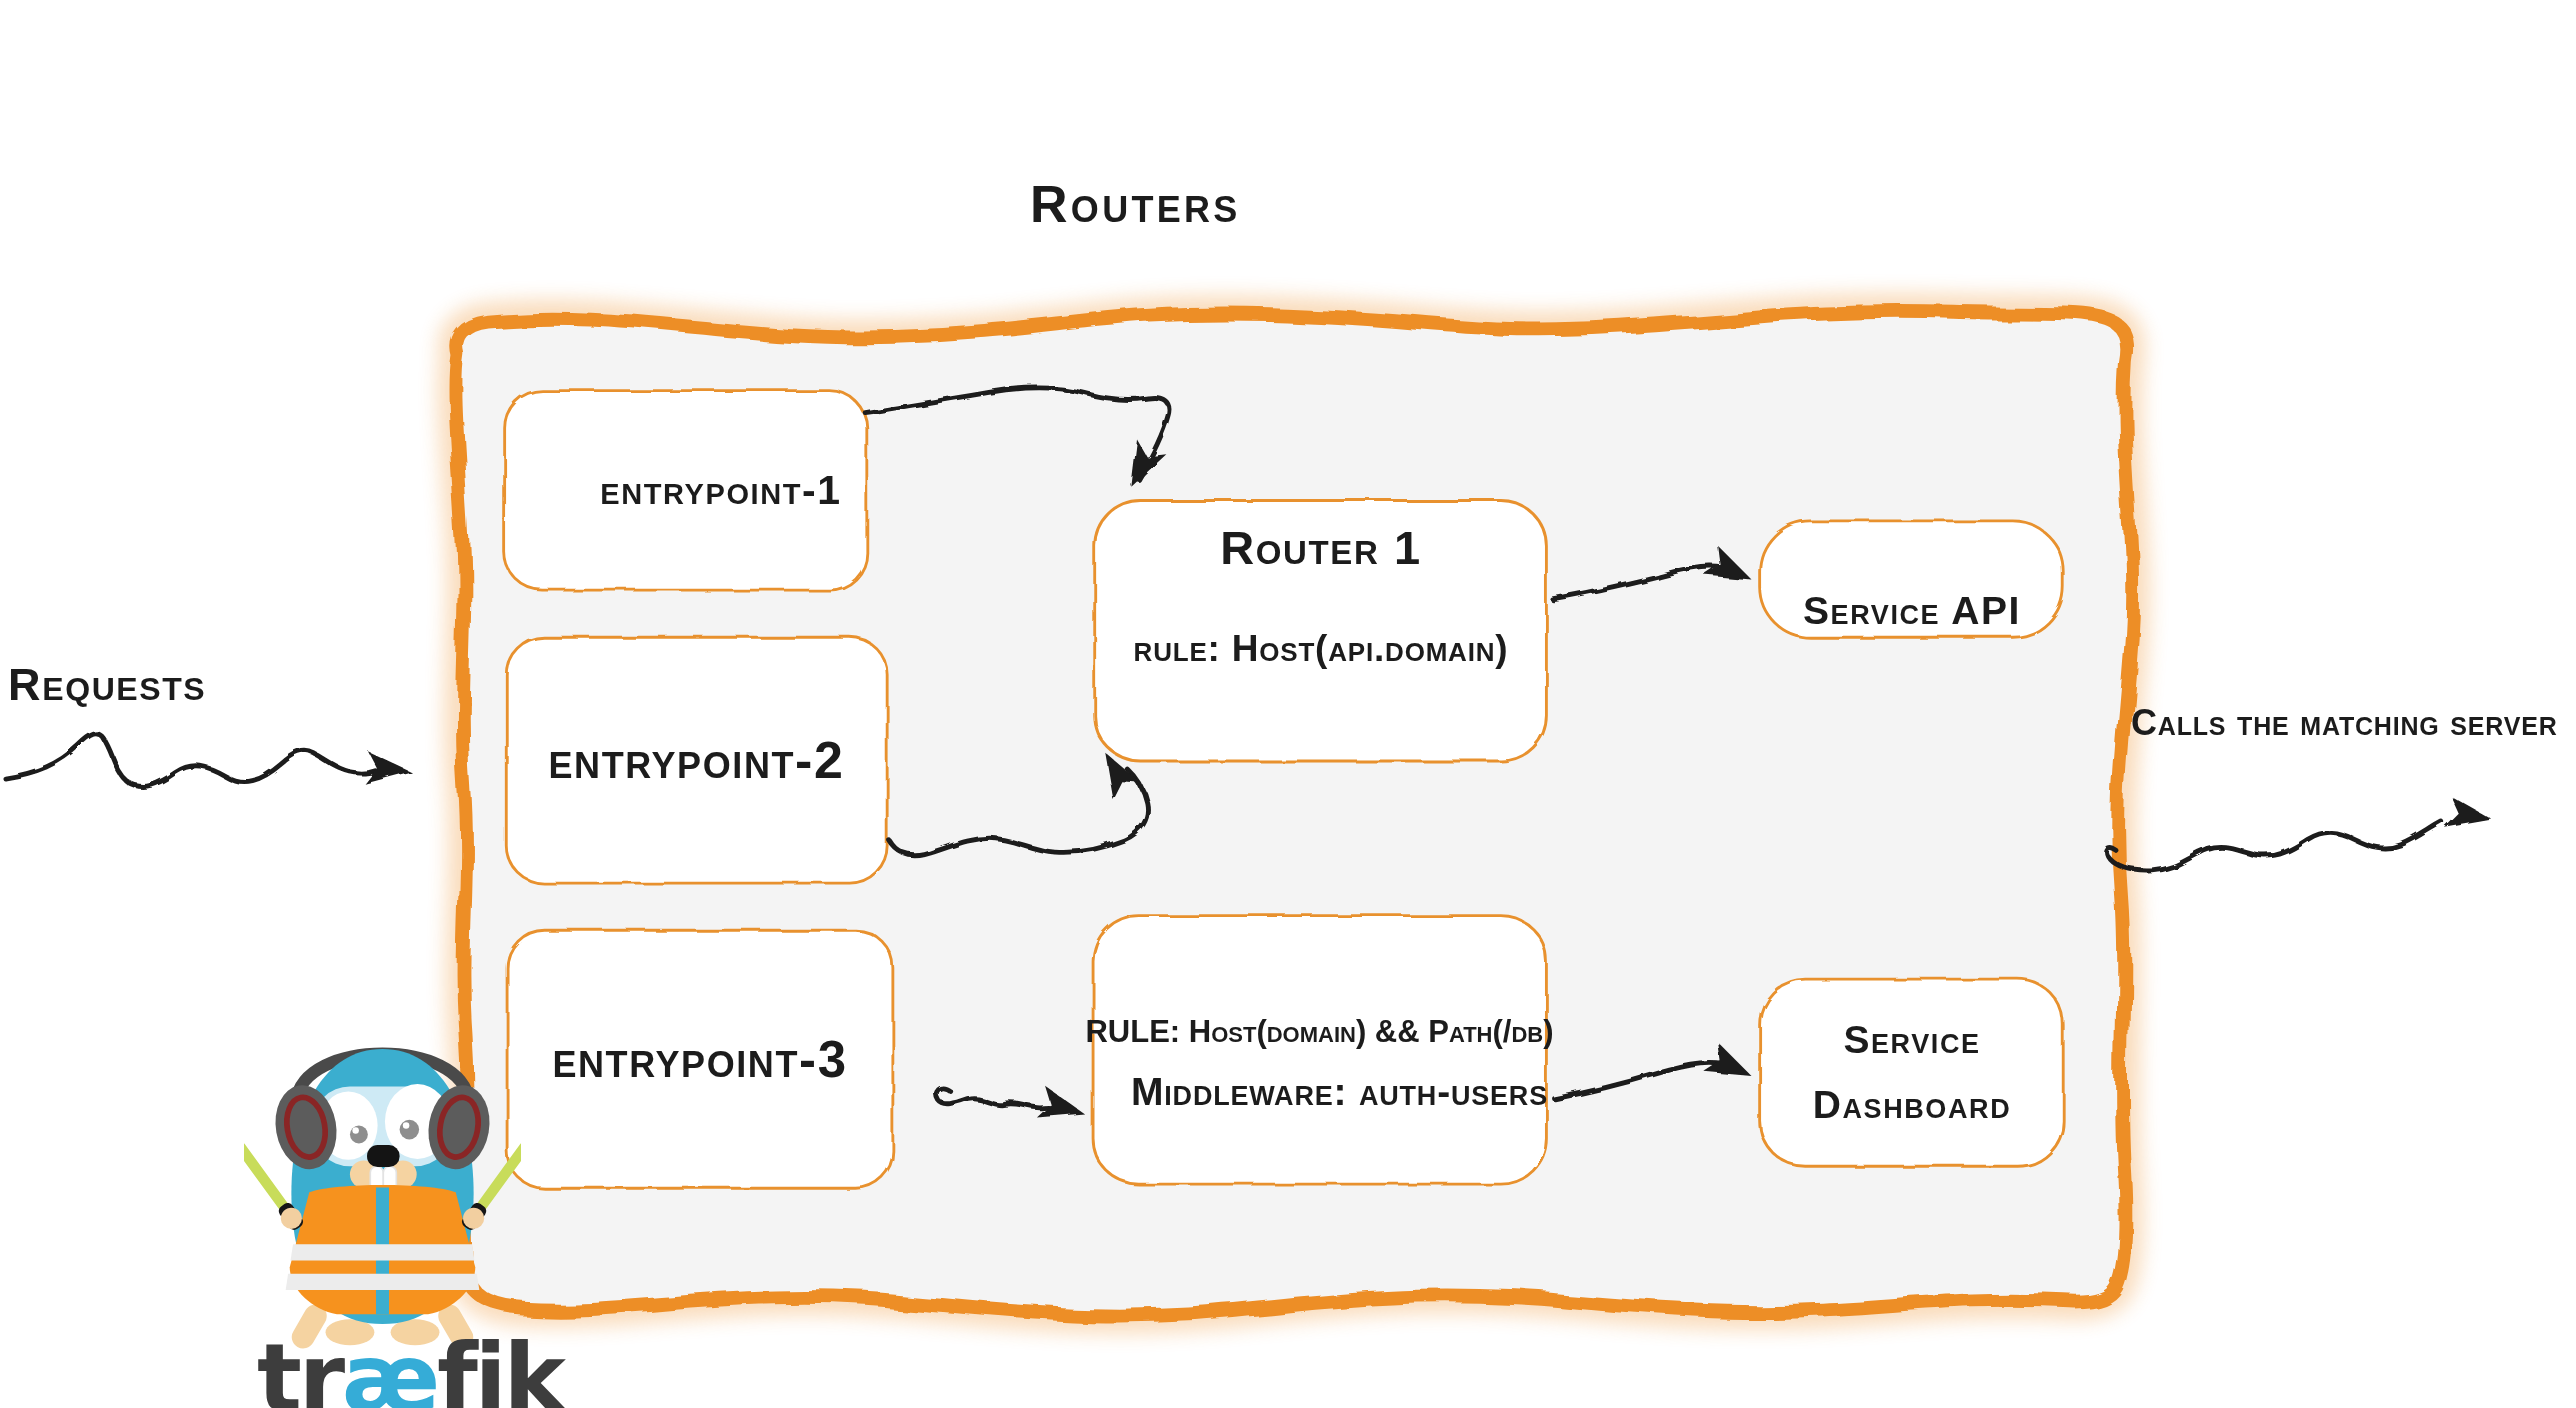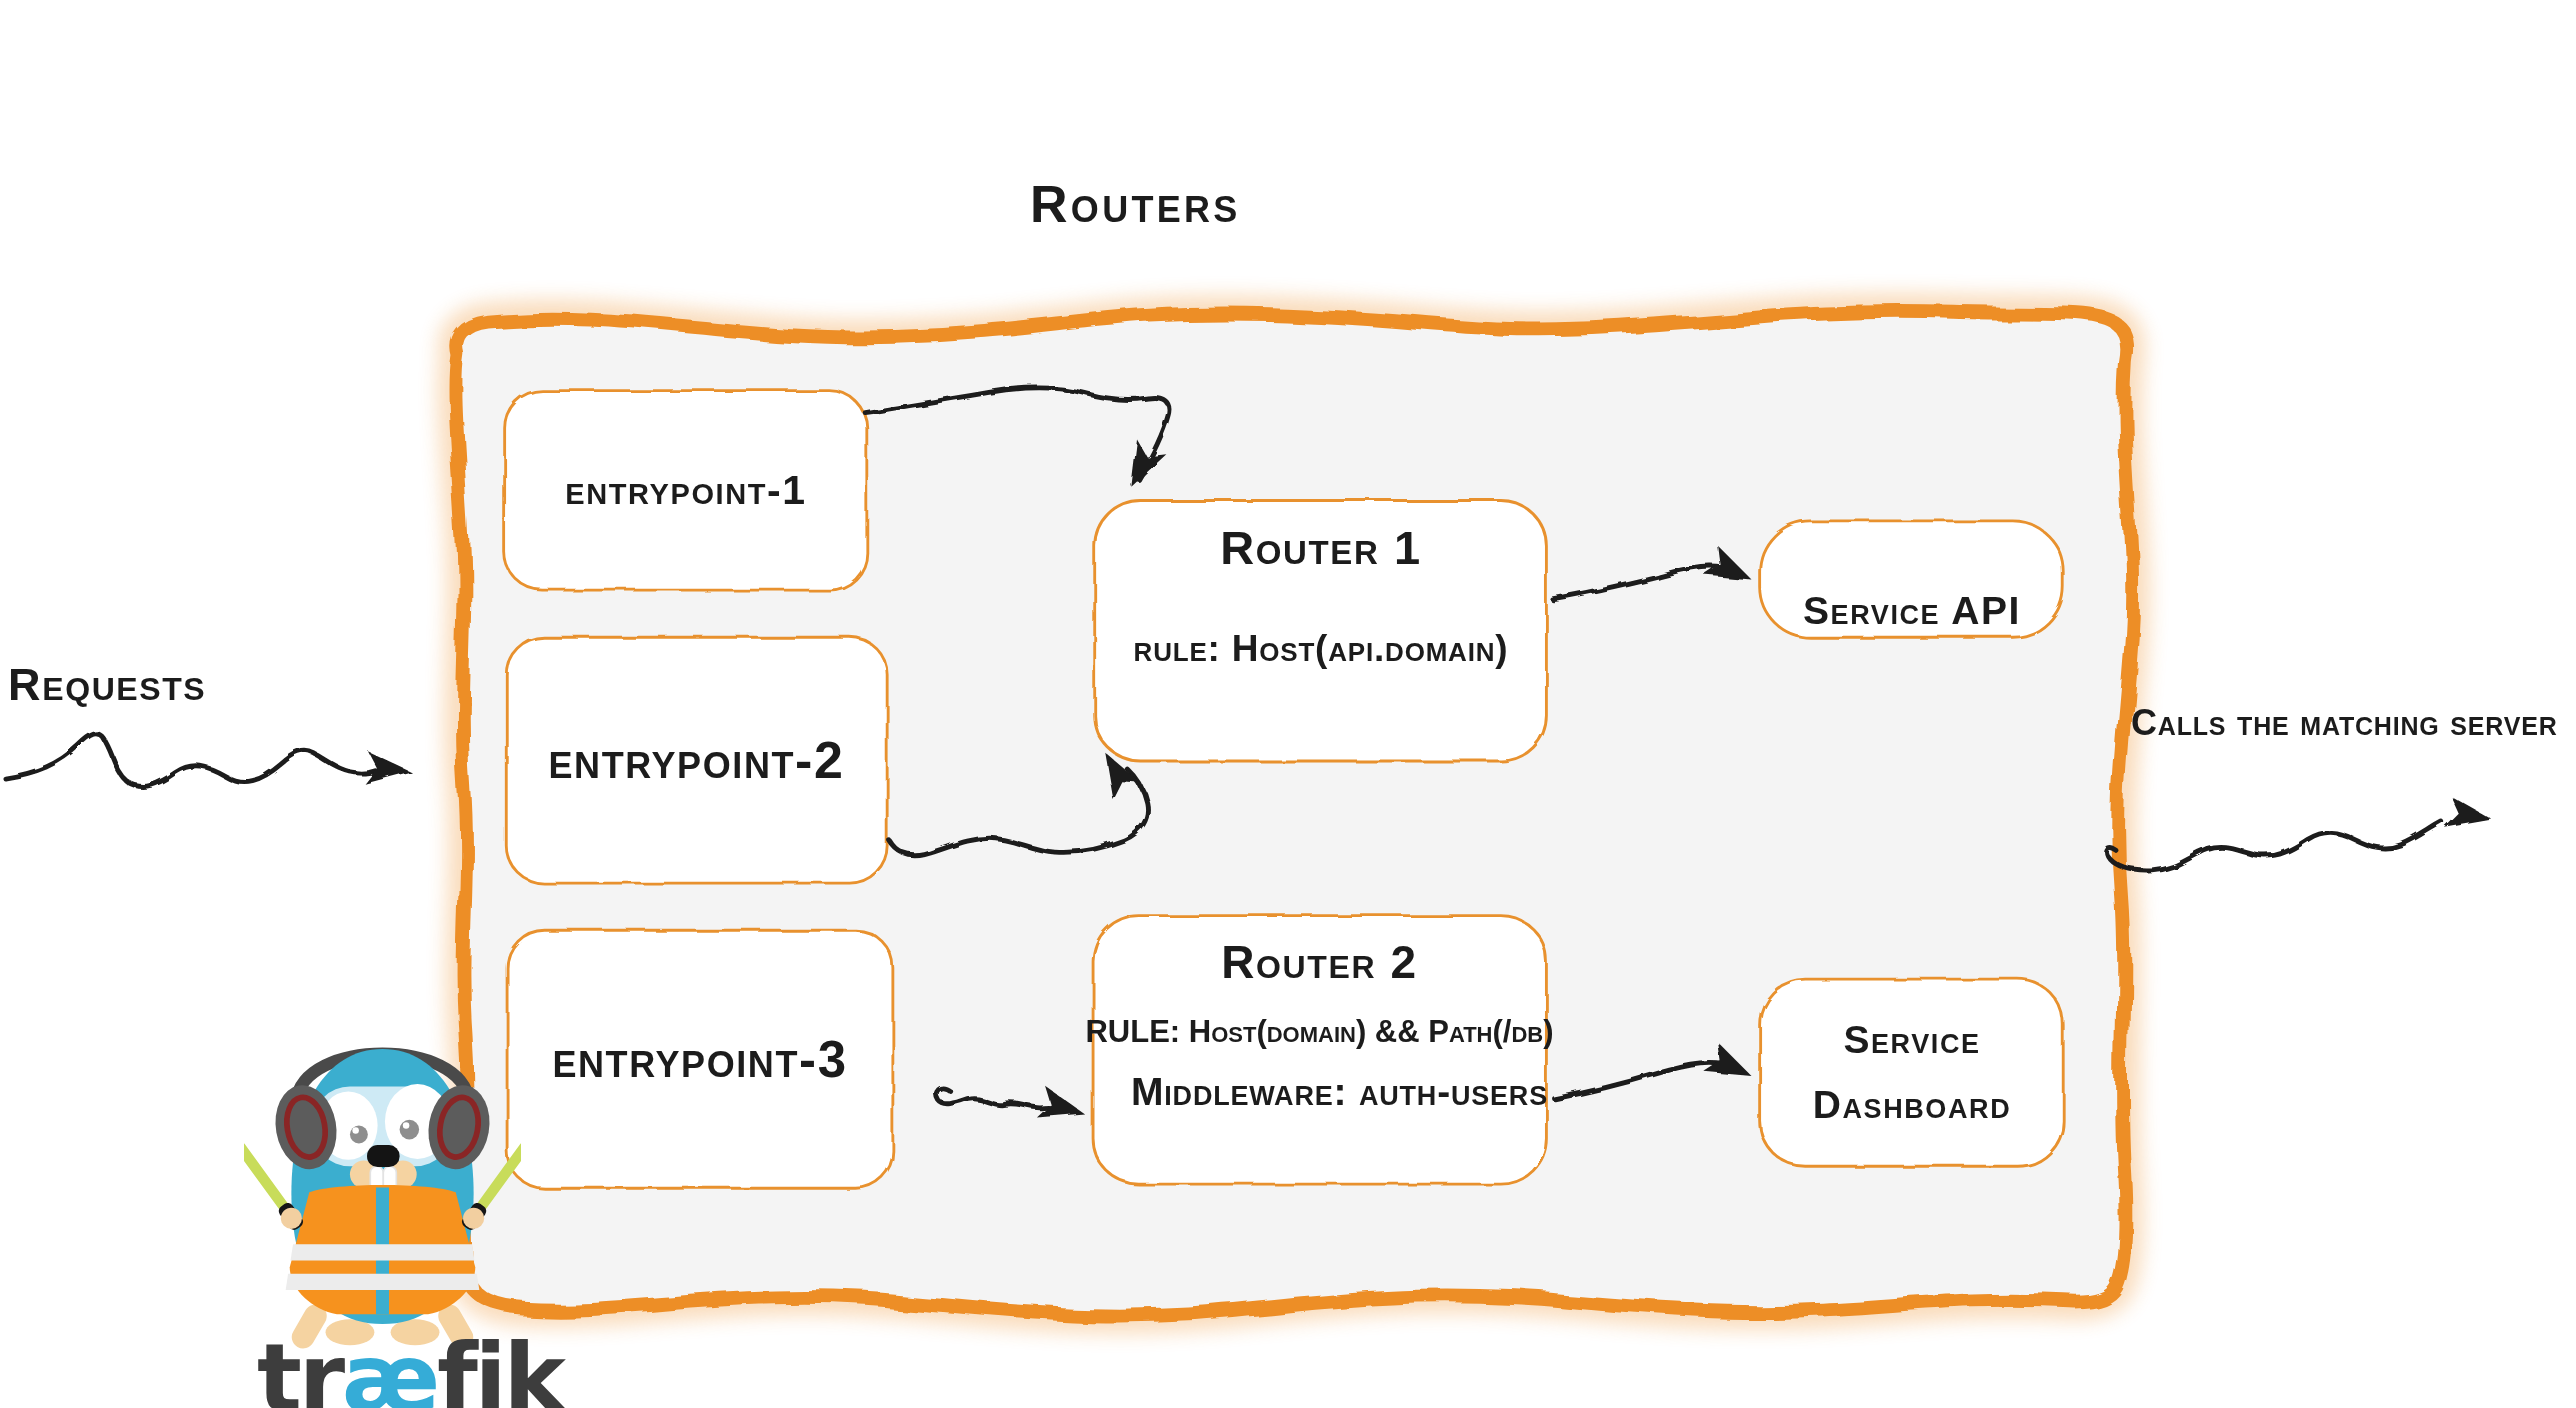--- a/index.html
+++ b/index.html
@@ -96,28 +96,27 @@
       <path d="M3062 1007 L3004 1017 L3021 1000 L3011 978 Z"></path>
     </g>
   </svg>
 
   <div class="label" style="left:1030px;top:174px;width:488px;font-size:52px;letter-spacing:3.3px;">Routers</div>
 
   <div class="label" style="left:8.1px;top:659px;font-size:45px;">Requests</div>
 
   <div class="label" style="left:2131px;top:702px;font-size:36px;letter-spacing:0.8px;">Calls the matching server</div>
 
-  <div class="flexbox" style="left:505px;top:391px;width:362px;height:199px;font-size:41px;">entrypoint-1</div>
+  <div class="flexbox" style="left:505px;top:391px;width:362px;height:199px;font-size:41px;padding-left:35px;">entrypoint-1</div>
   <div class="flexbox" style="left:506px;top:637px;width:381px;height:246px;font-size:52px;">entrypoint-2</div>
   <div class="flexbox" style="left:507px;top:930px;width:386px;height:258px;font-size:51px;">entrypoint-3</div>
 
   <div class="flexbox" style="left:1095px;top:513px;width:452px;height:68px;font-size:47px;">Router 1</div>
   <div class="flexbox" style="left:1095px;top:619px;width:452px;height:59px;font-size:37px;letter-spacing:0.8px;">rule: Host(api.domain)</div>
 
-  <div class="flexbox" style="left:1093px;top:928px;width:453px;height:68px;font-size:46px;">Router 2</div>
   <div class="flexbox" style="left:1093px;top:1009px;width:453px;height:46px;font-size:31px;letter-spacing:0px;">RULE: Host(domain) &amp;&amp; Path(/db)</div>
   <div class="flexbox" style="left:1093px;top:1063px;width:453px;height:57px;font-size:39px;letter-spacing:0.8px;padding-left:20px;">Middleware: auth-users</div>
 
   <div class="flexbox" style="left:1760px;top:521px;width:304px;height:116px;font-size:39px;margin-top:32px;">Service API</div>
 
   <div class="flexbox dash-col" style="left:1760px;top:988px;width:304px;height:169px;font-size:39px;">
     <div>Service</div>
     <div>Dashboard</div>
   </div>
 

